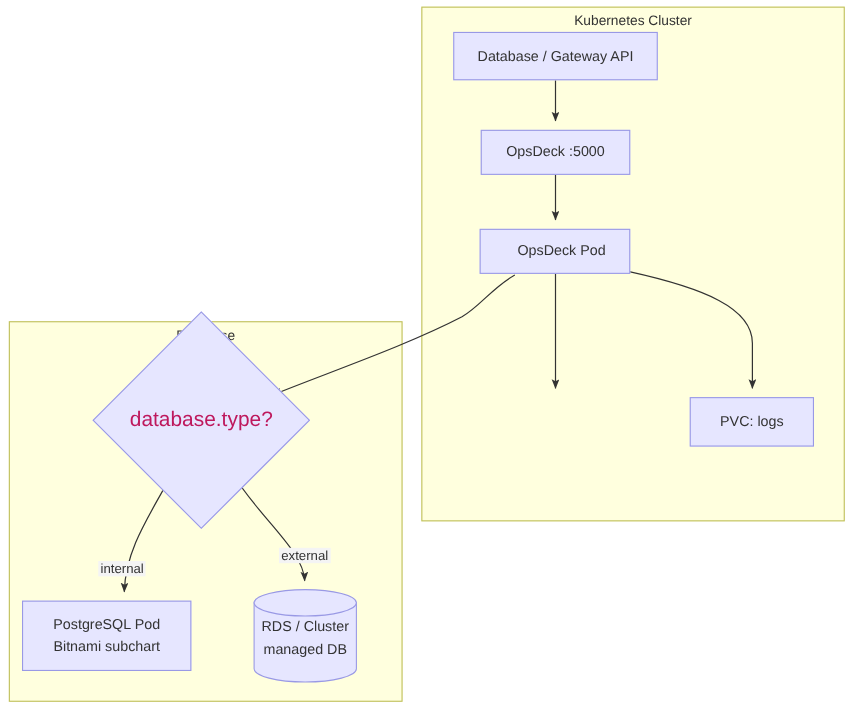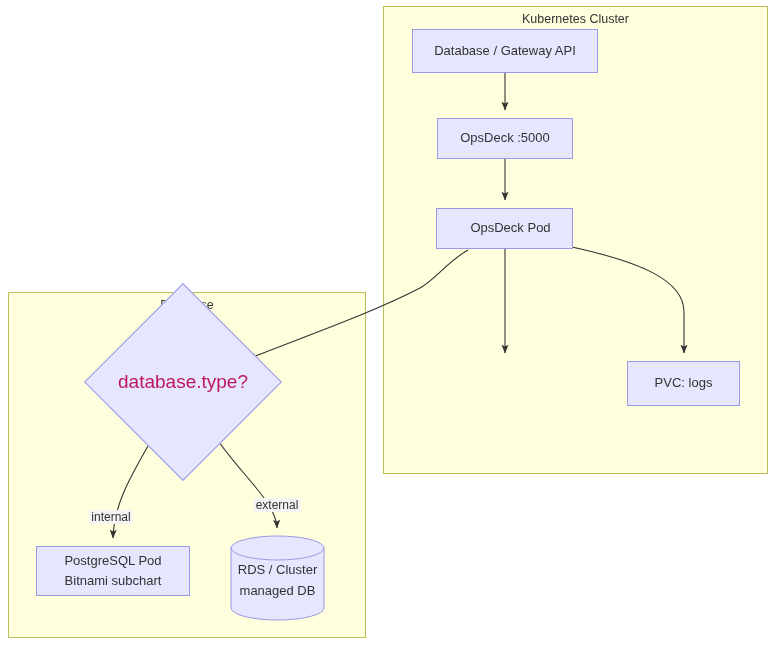--- a/index.html
+++ b/index.html
@@ -160,21 +160,21 @@
 
   <div class="node" style="left:627px; top:361px; width:113px; height:45px;">
     <span class="node-line">PVC: logs</span>
   </div>
 
   <div class="diamond-wrap" style="left:113px; top:312px; width:140px; height:140px;">
     <div class="diamond-shape"></div>
     <span class="diamond-label">database.type?</span>
   </div>
 
-  <div class="node" style="left:36px; top:546px; width:154px; height:50px;">
+  <div class="node" style="left:20px; top:546px; width:154px; height:64px;">
     <span class="node-line">PostgreSQL Pod</span>
     <span class="node-line">Bitnami subchart</span>
   </div>
 
   <div class="cylinder" style="left:230px; top:535px; width:95px; height:86px;">
     <svg width="95" height="86" viewBox="0 0 95 86" style="position:absolute; left:0; top:0;">
       <path d="M1,13 L1,73 A46.5,12 0 0 0 94,73 L94,13 Z" fill="#e6e6ff" stroke="#9999e5" stroke-width="1"></path>
       <ellipse cx="47.5" cy="13" rx="46.5" ry="12" fill="#e6e6ff" stroke="#9999e5" stroke-width="1"></ellipse>
     </svg>
     <div class="cyl-label">

